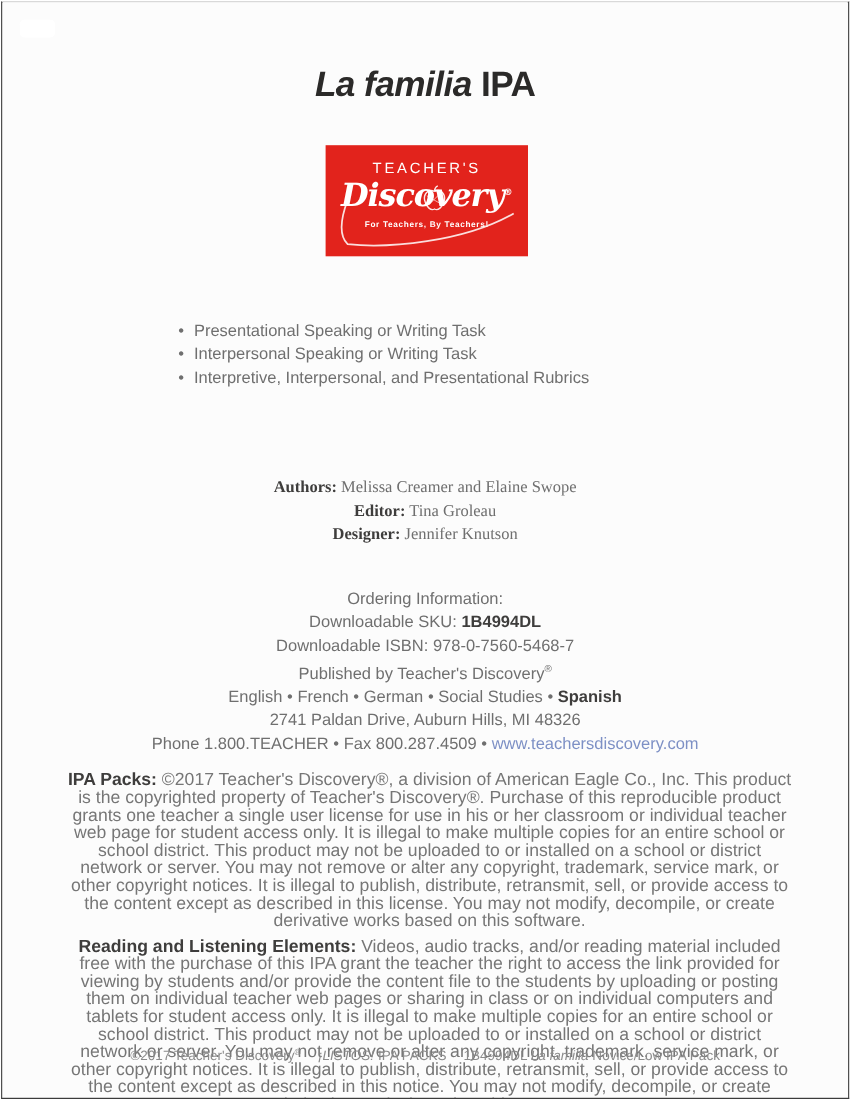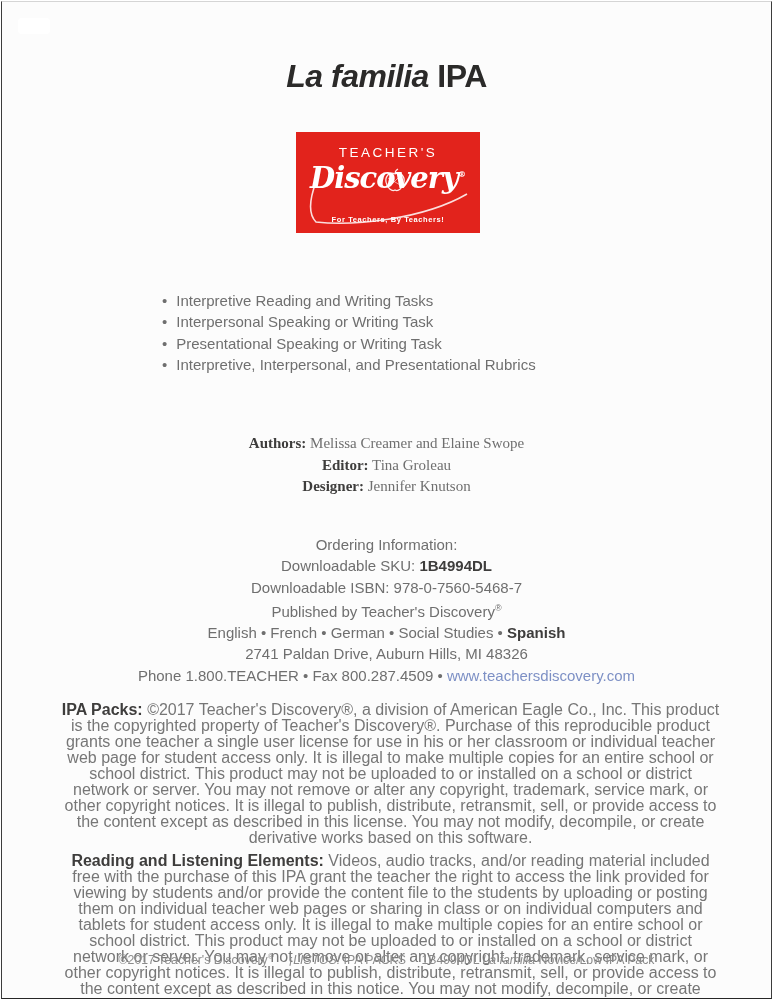--- a/index.html
+++ b/index.html
@@ -41,21 +41,21 @@
     margin-top:-2px;
     font-family:"DejaVu Serif", serif;
     font-style:italic;font-weight:bold;
     font-size:29px;line-height:32px;
     letter-spacing:-1px;
   }
   .logo-script .reg{font-size:8px;vertical-align:super;letter-spacing:0;}
   .logo-swoosh{position:absolute;left:6px;top:48px;z-index:1;}
   .apple{position:absolute;left:86px;top:36px;z-index:1;opacity:.9;}
   .logo-tagline{
-    margin-top:21px;
+    margin-top:5px;
     font-size:7.5px;font-weight:bold;letter-spacing:0.6px;
   }
 
   .includes-heading{
     position:absolute;top:252px;left:134px;
     font-size:23px;font-weight:bold;color:#2b2a29;
     letter-spacing:-0.3px;
   }
   .bullets{
     position:absolute;top:288px;left:160px;
@@ -119,23 +119,22 @@
     </svg>
     <div class="logo-top">TEACHER'S</div>
     <div class="logo-script">
       <span>Discovery</span><span class="reg">®</span>
     </div>
     <div class="logo-tagline">For Teachers, By Teachers!</div>
   </div>
 
 
   <ul class="bullets">
-    <li>Interpretive Reading and Writing Tasks</li>
+    <li>Presentational Speaking or Writing Task</li>
     <li>Interpersonal Speaking or Writing Task</li>
-    <li>Presentational Speaking or Writing Task</li>
     <li>Interpretive, Interpersonal, and Presentational Rubrics</li>
   </ul>
 
   <div class="credits">
     <div><b>Authors:</b><span> Melissa Creamer and Elaine Swope</span></div>
     <div><b>Editor:</b><span> Tina Groleau</span></div>
     <div><b>Designer:</b><span> Jennifer Knutson</span></div>
   </div>
 
   <div class="ordering">

